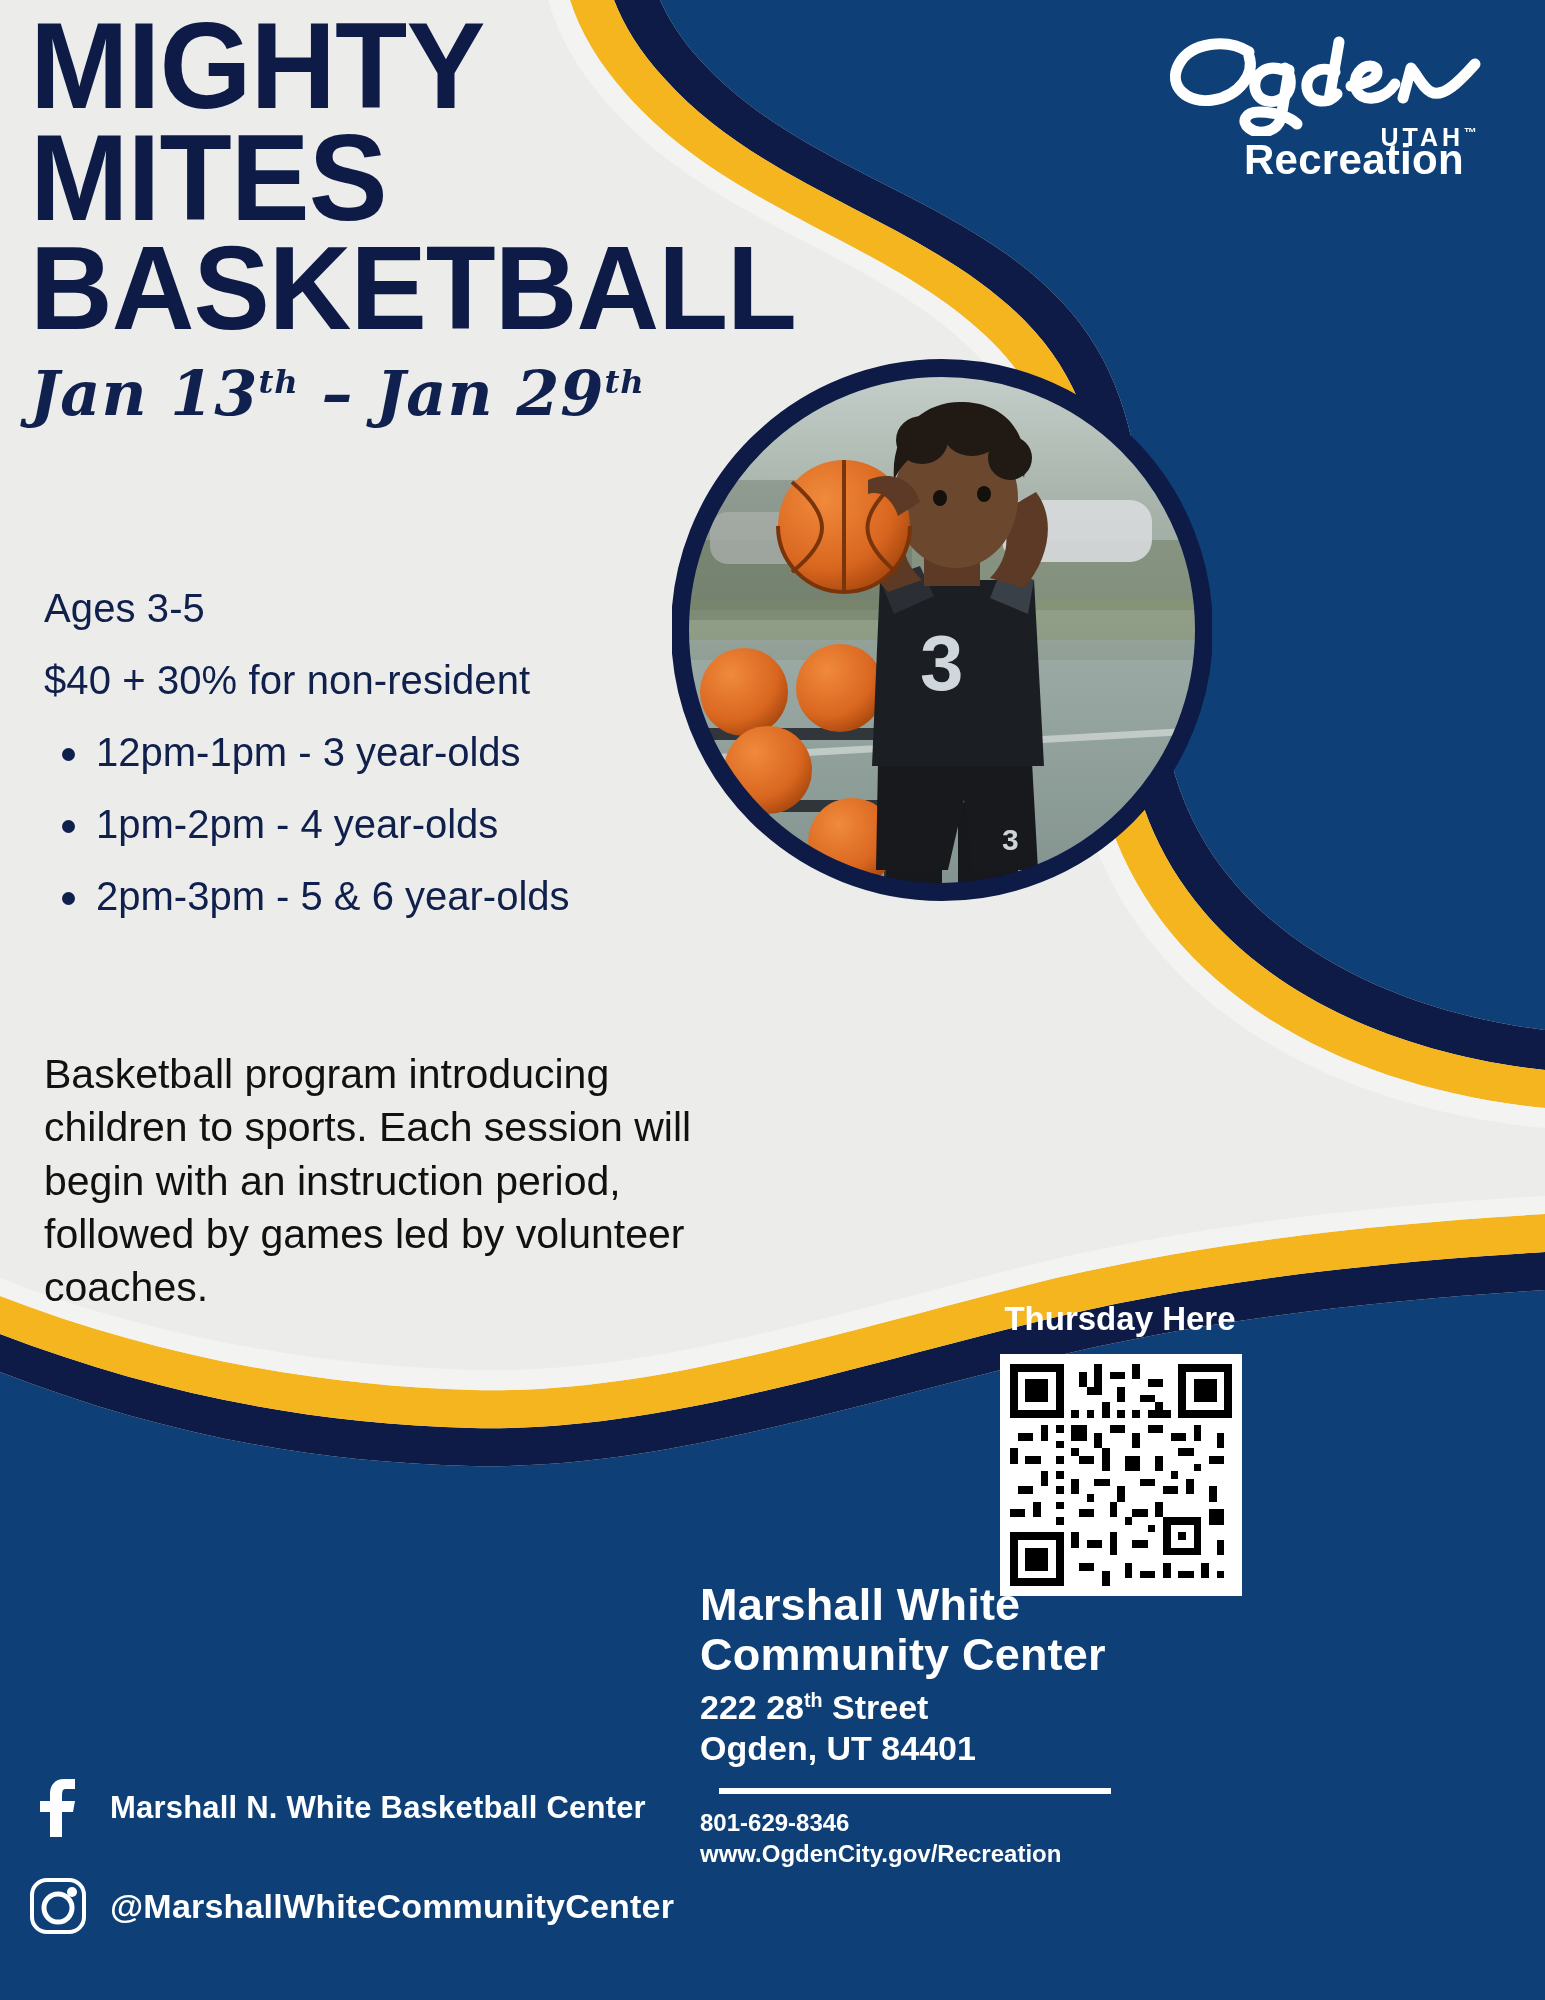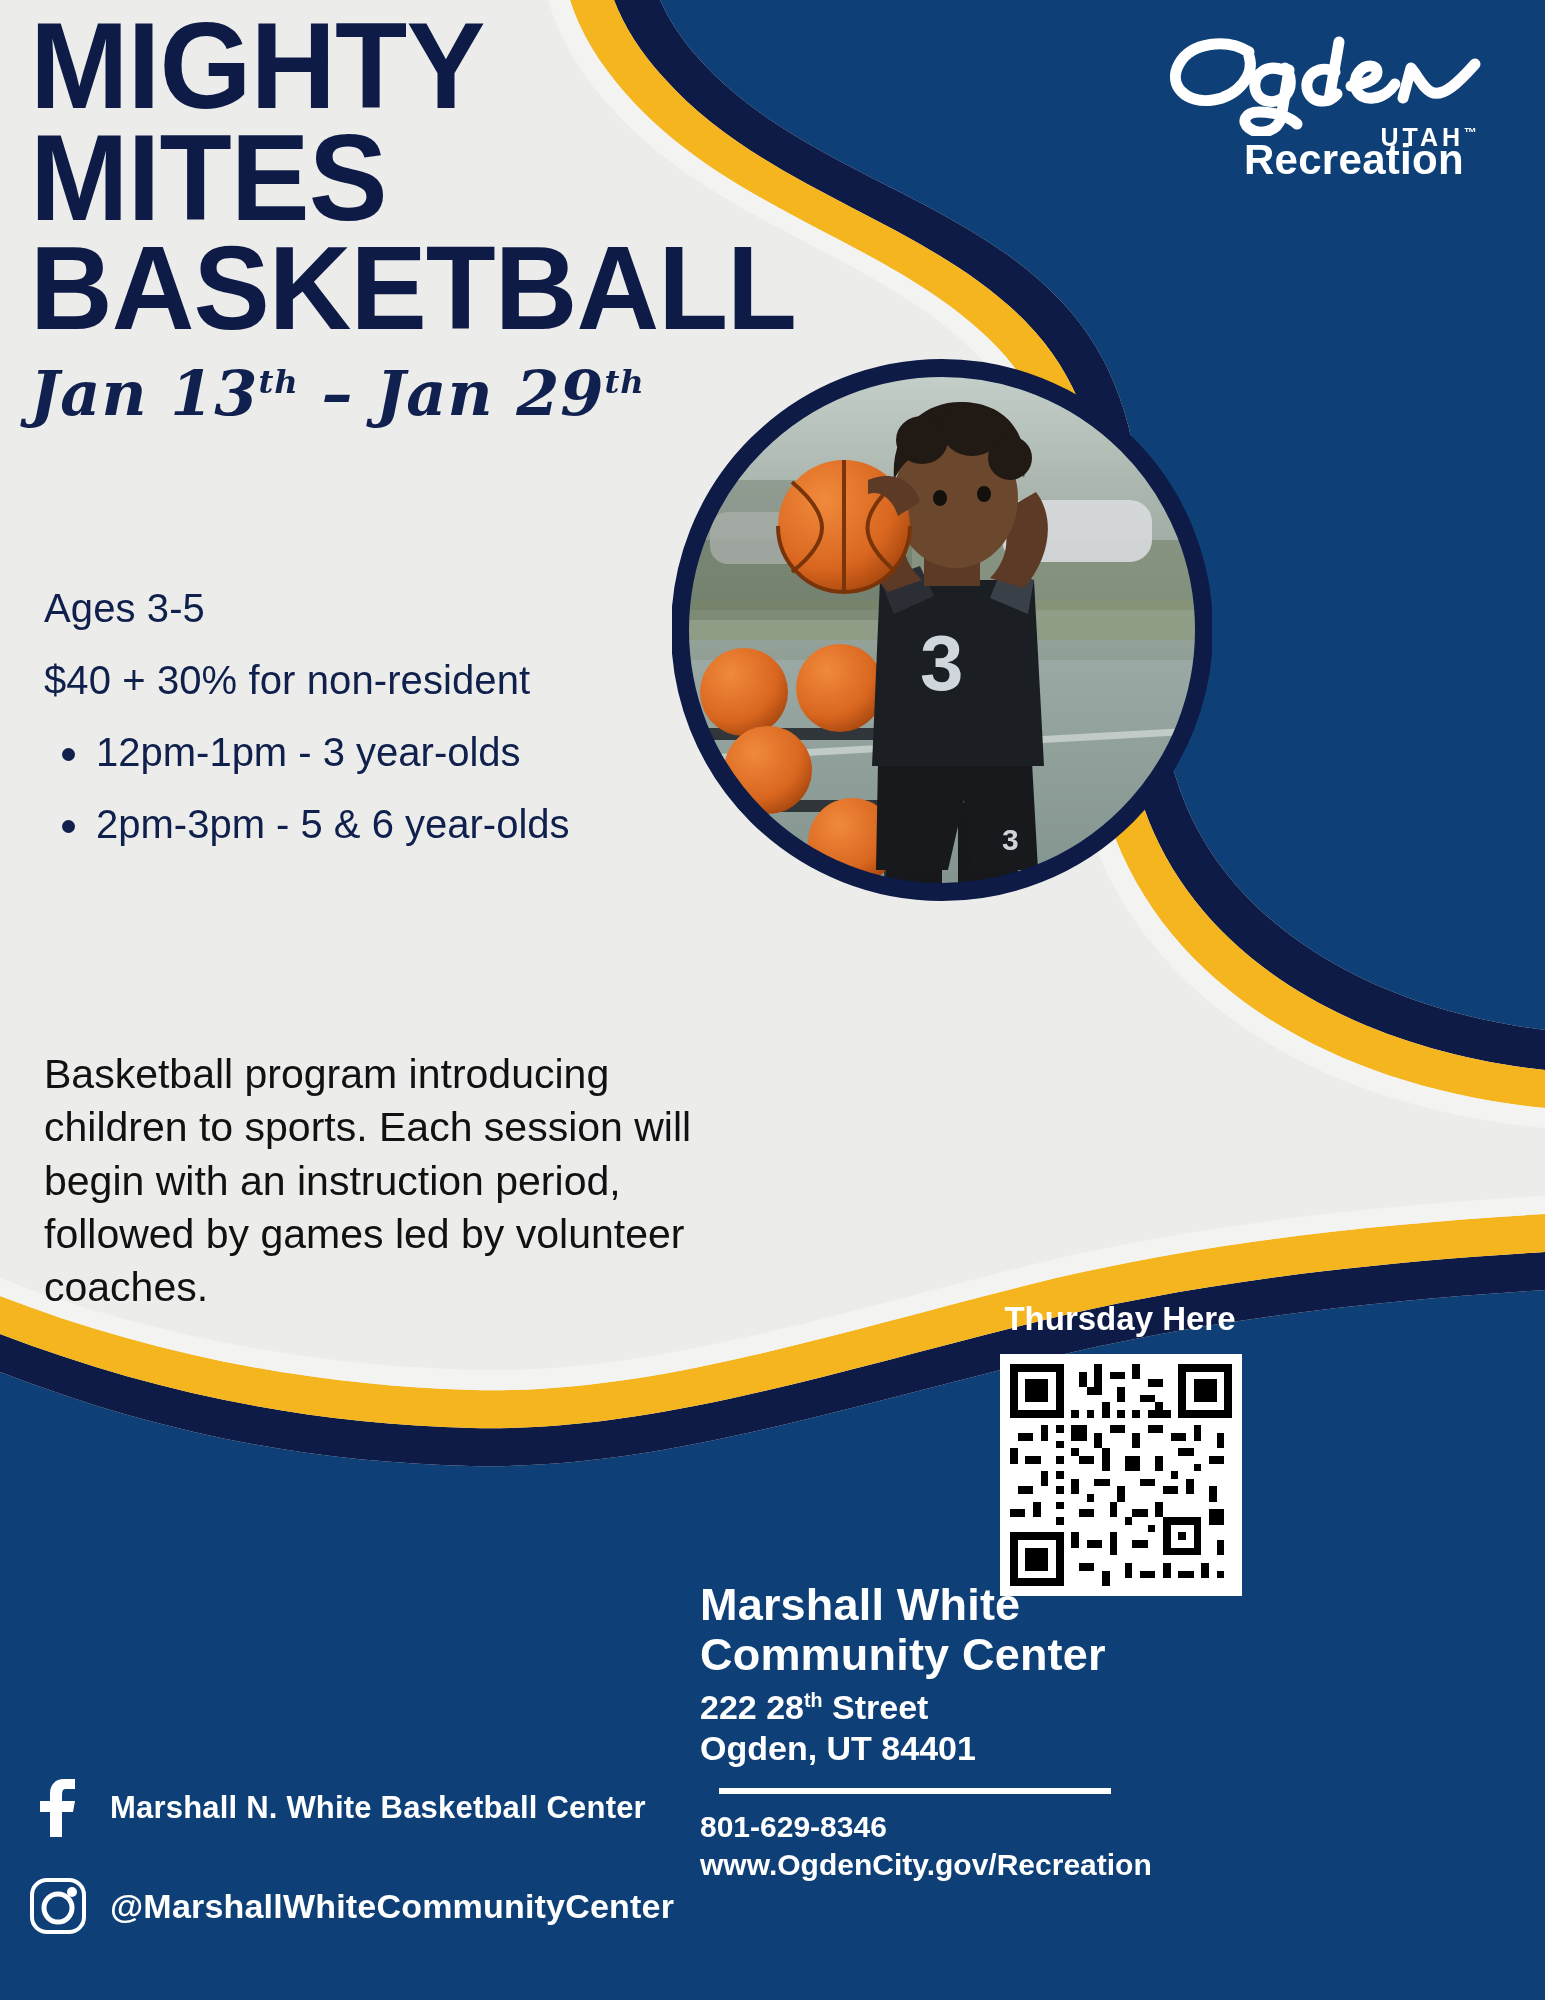--- a/index.html
+++ b/index.html
@@ -182,21 +182,21 @@
     margin-top: 8px;
   }
   .venue-addr sup { font-size: 0.58em; vertical-align: super; }
   .divider {
     width: 392px;
     height: 6px;
     background: #ffffff;
     margin: 18px auto 14px auto;
   }
   .venue-contact {
-    font-size: 30px;
+    font-size: 24px;
     font-weight: 700;
     line-height: 1.28;
   }
 
   .social {
     position: absolute;
     left: 28px;
     top: 1778px;
     color: #ffffff;
   }
@@ -444,20 +444,21 @@
       <span>Jan</span>
       <span>29</span><sup>th</sup>
     </div>
   </div>
 
   <div class="details">
     <div class="detail-row">Ages 3-5</div>
     <div class="detail-row">$40 + 30% for non-resident</div>
     <ul class="time-list">
       <li>12pm-1pm - 3 year-olds</li>
+      <li>1pm-2pm - 4 year-olds</li>
       <li>2pm-3pm - 5 &amp; 6 year-olds</li>
     </ul>
   </div>
 
   <div class="blurb">Basketball program introducing children to sports. Each session will begin with an instruction period, followed by games led by volunteer coaches.</div>
 
   <div class="footer">
 
     <div class="venue">
       <div class="venue-name">

